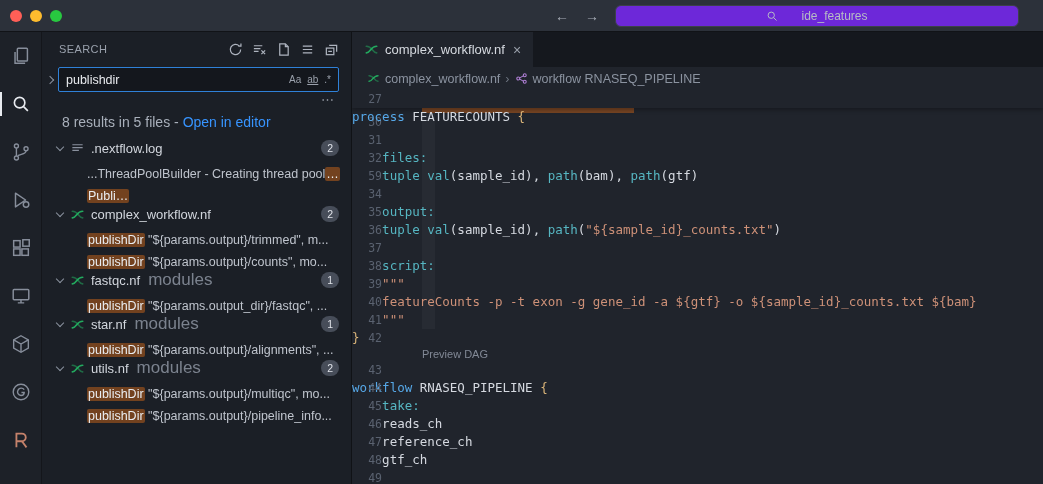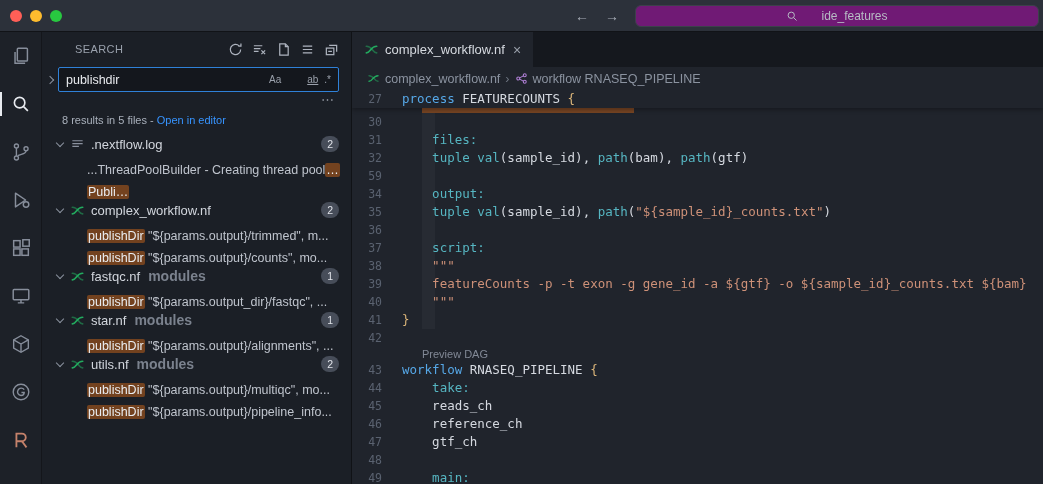--- a/index.html
+++ b/index.html
@@ -9,21 +9,21 @@
 
   
   .titlebar { height:32px; flex:none; background:#2c313a; display:flex; align-items:center;
     border-bottom:1px solid #111317; }
   .traffic { display:flex; gap:8px; margin-left:10px; }
   .tl { width:12px; height:12px; border-radius:50%; display:inline-block; }
   .tl.red { background:var(--traffic-red); } .tl.yellow { background:var(--traffic-yellow); }
   .tl.green { background:var(--traffic-green); }
   .nav-arrows { margin-left:auto; display:flex; gap:16px; color:#a9aeb8; font-size:14px; margin-right:16px; }
   .nav-arrow { cursor:pointer; }
-  .tb-search { width:404px; height:22px; margin-right:4px; flex:none; background:#701a75;
+  .tb-search { width:404px; height:22px; margin-right:24px; flex:none; background:#6d28d9;
     border:1px solid #3c414b; border-radius:6px; display:flex; align-items:center; justify-content:center;
     gap:23px; color:#b7bcc5; font-size:12px; cursor:pointer; }
   .tb-search svg { width:12px; height:12px; display:block; }
 
   
   .main { flex:1; display:flex; min-height:0; }
 
   
   .activitybar { width:42px; flex:none; background:#1d2128; border-right:1px solid #14161b;
     display:flex; flex-direction:column; align-items:center; padding-top:12px; gap:24px; }
@@ -31,46 +31,46 @@
     align-items:center; justify-content:center; cursor:pointer; flex:none; }
   .ab-item svg { width:22px; height:22px; display:block; }
   .ab-item.active { color:#e8ebf0; }
   .ab-item.active::before { content:''; position:absolute; left:-9px; top:0; width:2px; height:24px; background:#e8ebf0; }
   .ab-item.warm { color:#c5826b; }
 
   
   .sidebar { width:310px; flex:none; background:#1b1f26; border-right:1px solid #101216;
     display:flex; flex-direction:column; color:#c3c8d1; overflow:hidden; }
   .sb-header { height:34px; flex:none; display:flex; align-items:center; padding:0 12px 0 17px; }
-  .sb-title { font-size:11px; letter-spacing:0.4px; color:#9aa1ad;margin-left:16px; }
+  .sb-title { font-size:11px; letter-spacing:0.4px; color:#9aa1ad; }
   .sb-actions { margin-left:auto; display:flex; gap:9px; color:#aeb4bf; align-items:center; }
   .sb-action { width:15px; height:15px; cursor:pointer; }
   .sb-action svg { width:15px; height:15px; display:block; }
   .search-row { display:flex; align-items:center; padding:1px 12px 0 5px; gap:5px; flex:none; }
   .chev { width:6px; height:6px; border-right:1.3px solid #8a919e; border-bottom:1.3px solid #8a919e;
     display:inline-block; flex:none; cursor:pointer; }
   .chev.right { transform:rotate(-45deg); }
   .chev.down { transform:rotate(45deg); margin-top:-3px; }
   .input-wrap { flex:1; height:25px; background:#14171d; border:1px solid var(--focus-border);
     border-radius:2px; display:flex; align-items:center; padding:0 4px 0 7px; }
   .search-input { flex:1; min-width:0; background:transparent; border:none; outline:none;
     color:#e8eaee; font-size:12.5px; font-family:"Liberation Sans", sans-serif; }
   .opt { font-size:10px; color:#9aa0ab; padding:1px 3px; border-radius:2px; cursor:pointer; flex:none; }
-  .opt.ww { text-decoration:underline;margin-left:20px; }
+  .opt.ww { text-decoration:underline; }
   .more-row { height:12px; flex:none; display:flex; justify-content:flex-end; padding-right:17px;
     color:#9aa0ab; font-size:13px; line-height:9px; margin-top:3px; }
   .more-row span { cursor:pointer; }
-  .summary-row { flex:none; padding:7px 16px 3px 20px; font-size:11px; color:#a9b0bb; }
+  .summary-row { flex:none; padding:7px 16px 3px 20px; font-size:14px; color:#a9b0bb; }
   .link { color:var(--accent); cursor:pointer; }
   .results { flex:1; overflow:hidden; padding-top:4px; }
   .file-row { height:22px; display:flex; align-items:center; gap:6px; padding-left:15px; cursor:pointer; }
   .file-icon { width:16px; height:16px; flex:none; display:flex; align-items:center; justify-content:center; }
   .file-icon svg { width:15px; height:15px; display:block; }
   .file-name { font-size:13px; color:#d2d6dd; white-space:nowrap; }
-  .file-desc { font-size:14px; color:#7b828e; margin-left:2px; white-space:nowrap;font-weight:bold; }
+  .file-desc { font-size:17px; color:#7b828e; margin-left:2px; white-space:nowrap; }
   .badge { margin-left:auto; margin-right:12px; flex:none; background:#474d59; color:#dfe2e8;
     font-size:10.5px; line-height:16px; height:16px; border-radius:9px; padding:0 6px; }
   .match-row { height:22px; display:flex; align-items:flex-end; padding:0 6px 0 45px;
     font-size:12.5px; color:#bfc4cd; cursor:pointer; overflow:hidden; }
   .m-pre, .m-post { flex:0 1 auto; overflow:hidden; white-space:pre; }
   .m-match { flex:none; background:var(--match-highlight); color:#eaedf1; border-radius:2px;
     padding:0 1px; white-space:pre; }
 
   
   .editor { flex:1; min-width:0; display:flex; flex-direction:column; background:#20242c; }
@@ -83,21 +83,21 @@
   .breadcrumbs { height:23px; flex:none; display:flex; align-items:center; gap:5px;
     padding-left:15px; font-size:12.5px; color:#8b93a0; }
   .bc-icon svg { width:13px; height:13px; }
   .bc-item { cursor:pointer; }
   .bc-sep { color:#6f7682; }
 
   .code { flex:1; position:relative; overflow:hidden;
     font-family:"DejaVu Sans Mono","Liberation Mono",monospace; font-size:12.5px; }
   .indent-band { position:absolute; left:70px; top:23px; width:13px; height:216px;
     background:rgba(255,255,255,0.035); z-index:0; }
-  .code-line { display:flex; height:18px; line-height:18px; white-space:pre; position:relative; z-index:1; }
+  .code-line { display:flex; height:18px; line-height:18px; white-space:pre; position:relative; z-index:1;flex-direction:column; }
   .code-line.sticky { z-index:2; background:#20242c; box-shadow:0 2px 4px rgba(0,0,0,0.3); cursor:pointer; }
   .ln { width:50px; flex:none; text-align:right; padding-right:20px; color:#5a6270; font-size:11.5px; }
   .lc { white-space:pre; }
   .sliver { height:5px; width:212px; margin-left:70px; background:var(--match-highlight);
     position:relative; z-index:1; }
   .lens-row { height:14px; line-height:14px; font-size:11px; color:#828996; padding-left:70px;
     font-family:"Liberation Sans", sans-serif; cursor:pointer; position:relative; z-index:1; }
   .tk-kw { color:var(--kw); } .tk-teal { color:var(--teal); } .tk-str { color:var(--str); }
   .tk-gold { color:var(--gold); } .tk-plain { color:var(--plain); }
 </style>

